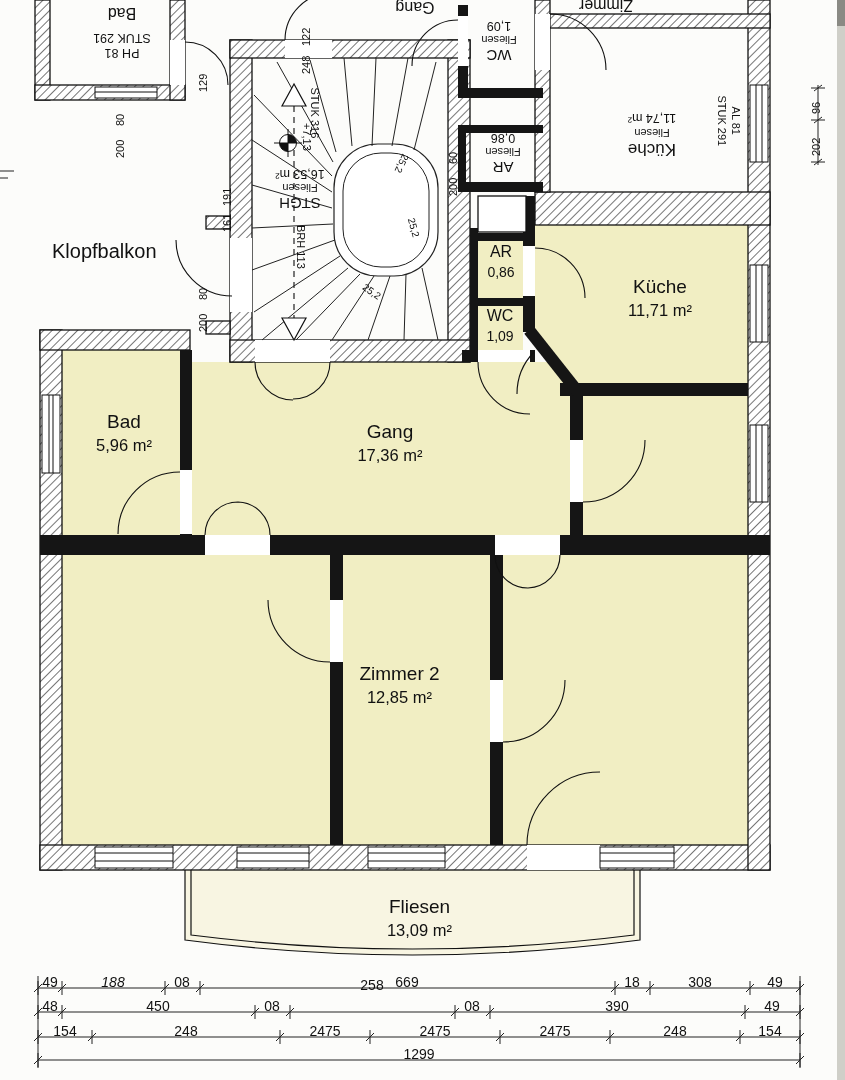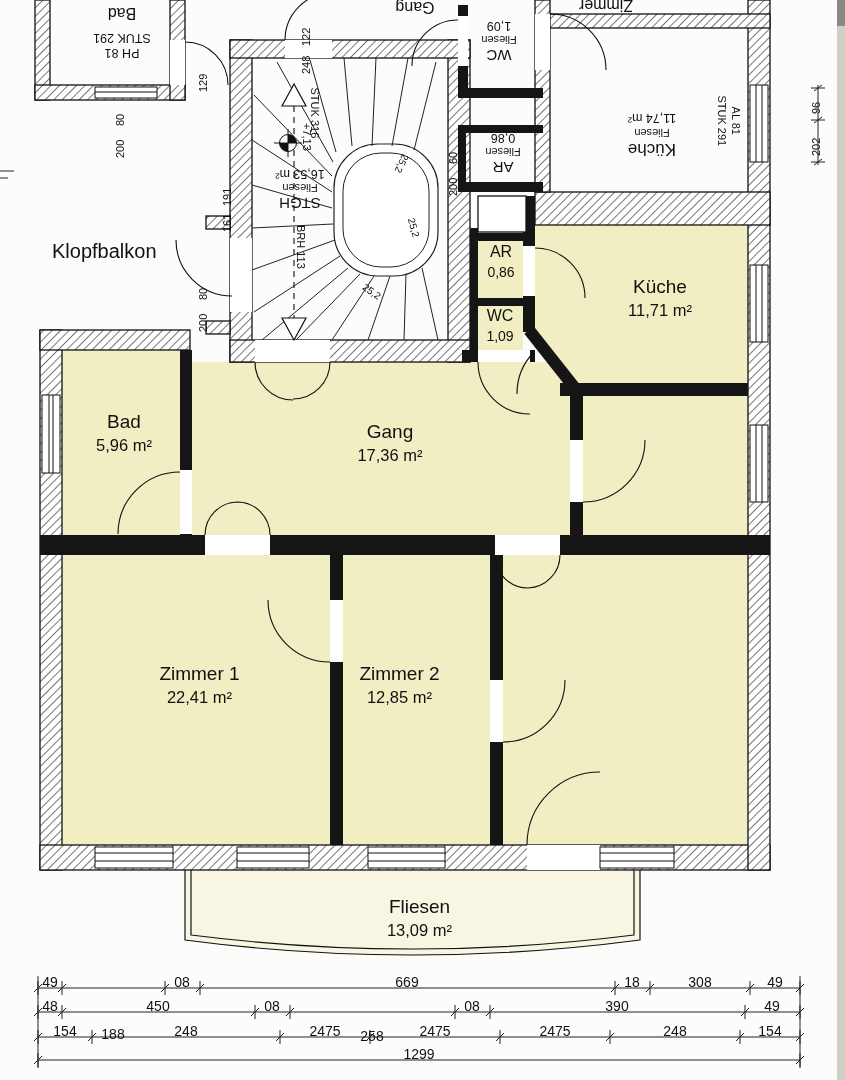--- a/index.html
+++ b/index.html
@@ -192,24 +192,20 @@
   <span class="ar">11,71 m²</span>
 </div>
 <div class="rlabel small" style="left:472px;top:242px;width:58px;">
   <span class="nm">AR</span>
   <span class="ar">0,86</span>
 </div>
 <div class="rlabel small" style="left:470px;top:306px;width:60px;">
   <span class="nm">WC</span>
   <span class="ar">1,09</span>
 </div>
-<div class="rlabel" style="left:132px;top:662px;width:135px;">
-  <span class="nm">Zimmer 1</span>
-  <span class="ar">22,41 m²</span>
-</div>
 <div class="rlabel" style="left:332px;top:662px;width:135px;">
   <span class="nm">Zimmer 2</span>
   <span class="ar">12,85 m²</span>
 </div>
 <div class="rlabel" style="left:352px;top:895px;width:135px;">
   <span class="nm">Fliesen</span>
   <span class="ar">13,09 m²</span>
 </div>
 
 <div class="r180" style="left:92px;top:4px;width:60px;">
@@ -266,31 +262,31 @@
 <div class="vdim" style="left:300px;top:74px;">248</div>
 <div class="vdim" style="left:197px;top:92px;">129</div>
 <div class="vdim" style="left:221px;top:206px;">191</div>
 <div class="vdim" style="left:221px;top:232px;">161</div>
 <div class="vdim" style="left:447px;top:164px;">60</div>
 <div class="vdim" style="left:447px;top:196px;">200</div>
 <div class="vdim" style="left:810px;top:114px;">96</div>
 <div class="vdim" style="left:810px;top:156px;">202</div>
 
 <div class="dnum" style="left:50px;top:974px;">49</div>
-<div class="dnum" style="left:113px;top:1026px;">188</div>
+<div class="dnum" style="left:113px;top:974px;font-style:italic;">188</div>
 <div class="dnum" style="left:182px;top:974px;">08</div>
 <div class="dnum" style="left:407px;top:974px;">669</div>
 <div class="dnum" style="left:632px;top:974px;">18</div>
 <div class="dnum" style="left:700px;top:974px;">308</div>
 <div class="dnum" style="left:775px;top:974px;">49</div>
 
 <div class="dnum" style="left:50px;top:998px;">48</div>
 <div class="dnum" style="left:158px;top:998px;">450</div>
 <div class="dnum" style="left:272px;top:998px;">08</div>
-<div class="dnum" style="left:372px;top:1028px;">258</div>
+<div class="dnum" style="left:372px;top:977px;">258</div>
 <div class="dnum" style="left:472px;top:998px;">08</div>
 <div class="dnum" style="left:617px;top:998px;">390</div>
 <div class="dnum" style="left:772px;top:998px;">49</div>
 
 <div class="dnum" style="left:65px;top:1023px;">154</div>
 <div class="dnum" style="left:186px;top:1023px;">248</div>
 <div class="dnum" style="left:325px;top:1023px;">2475</div>
 <div class="dnum" style="left:435px;top:1023px;">2475</div>
 <div class="dnum" style="left:555px;top:1023px;">2475</div>
 <div class="dnum" style="left:675px;top:1023px;">248</div>

